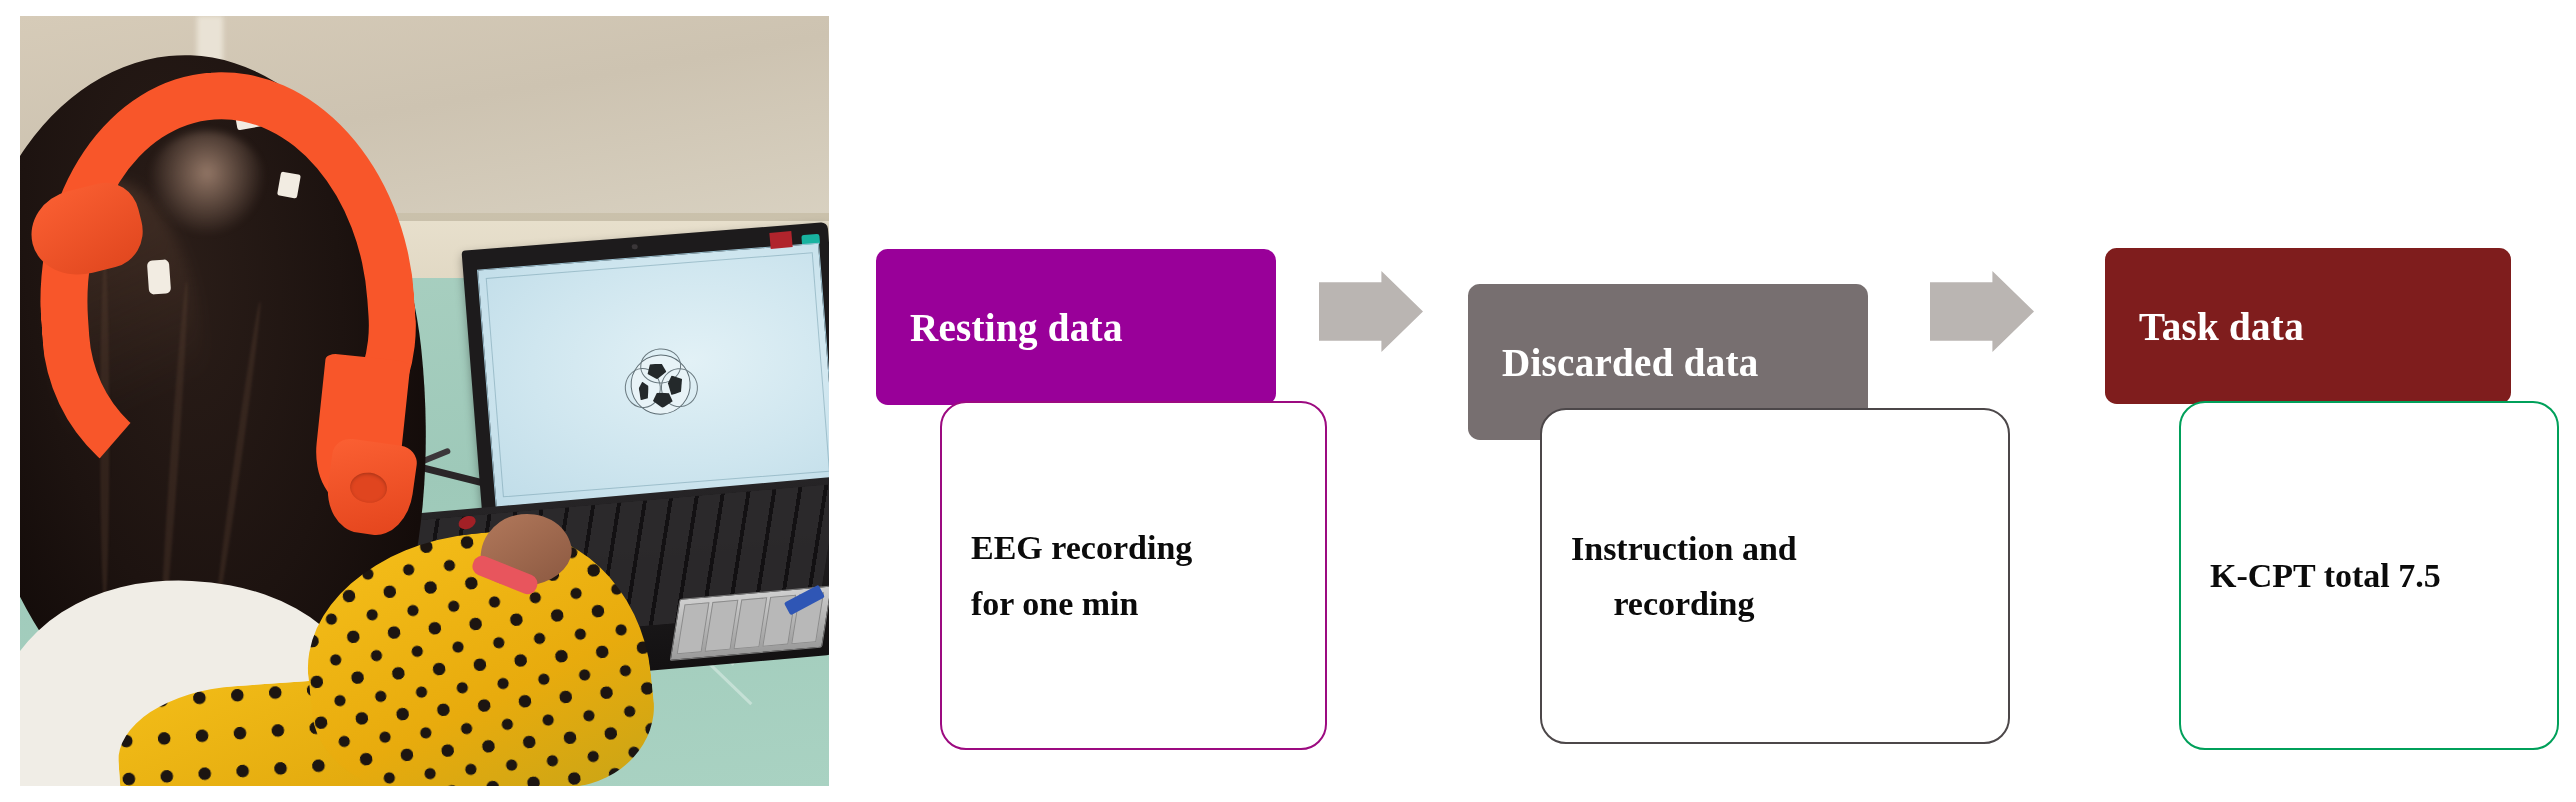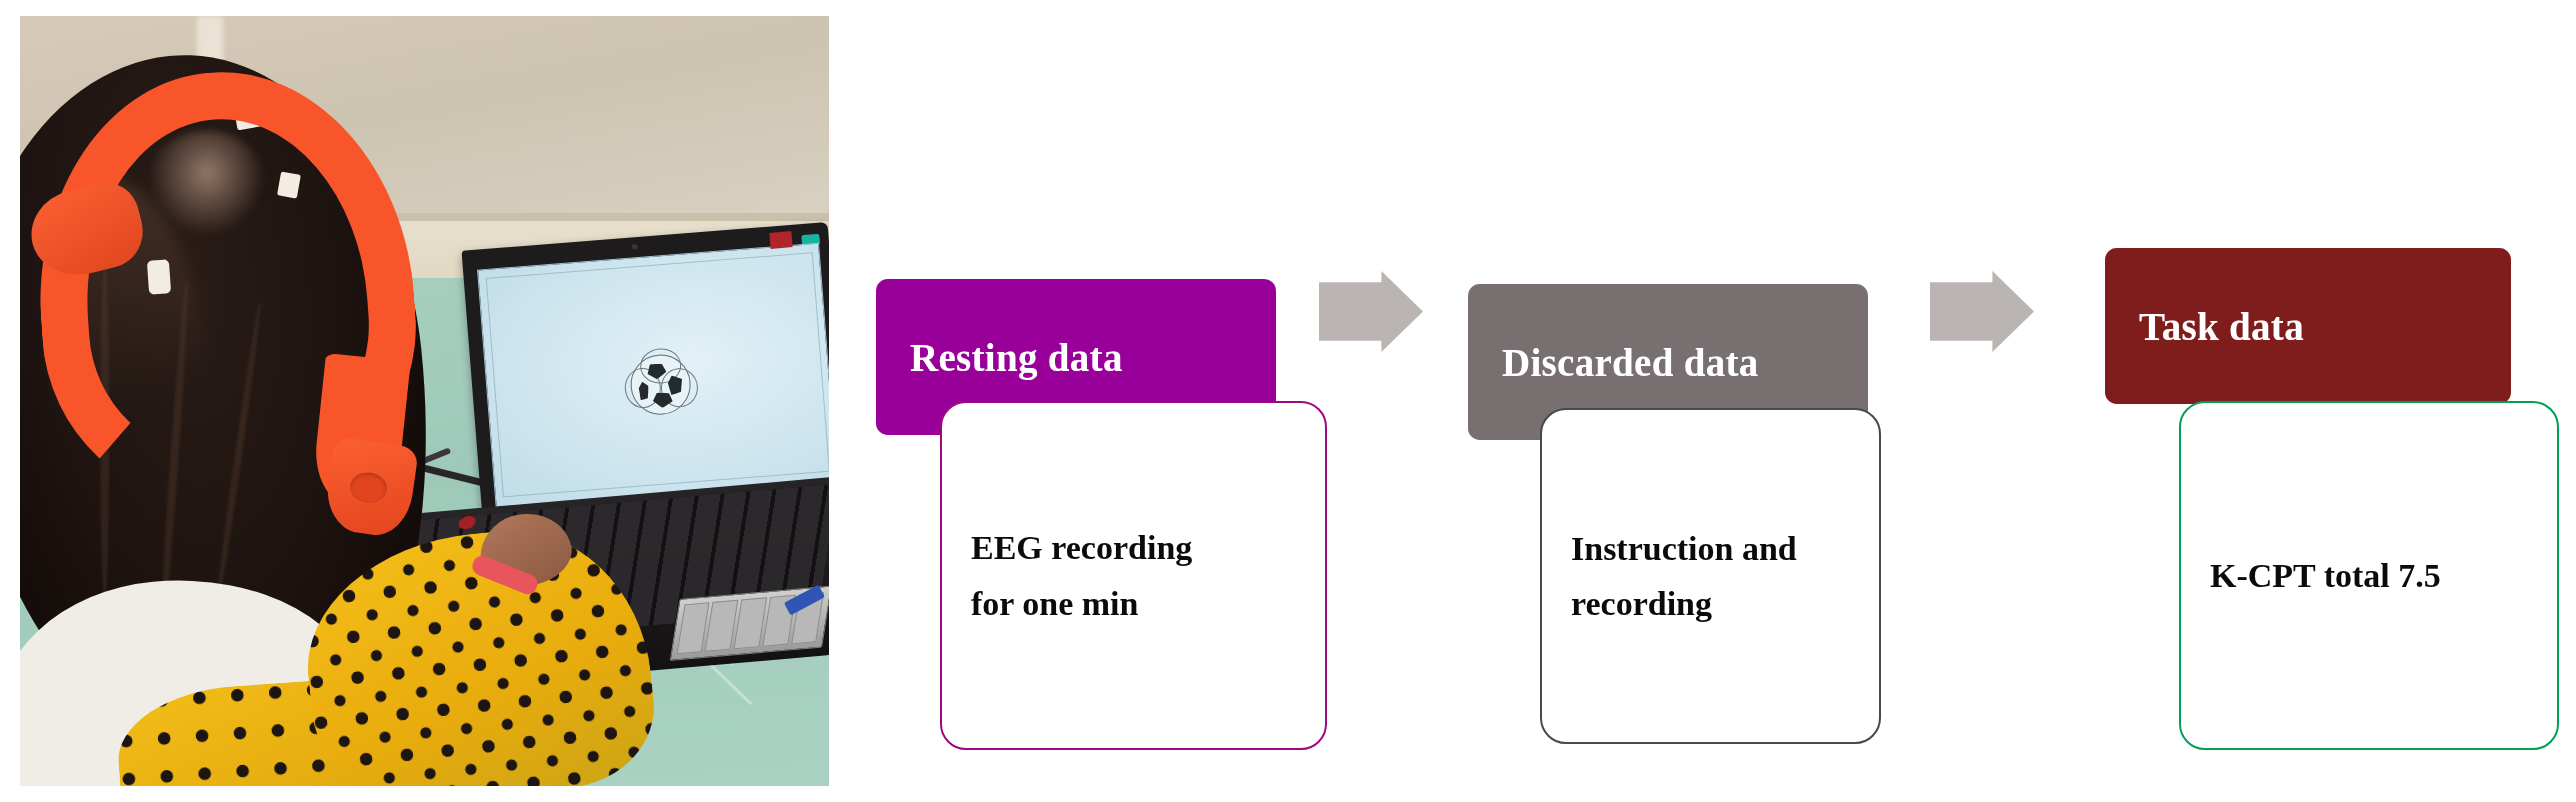--- a/index.html
+++ b/index.html
@@ -392,26 +392,26 @@
   }
   .stage-body-text {
     font-size: 34px;
     font-weight: bold;
     color: #0b0b0b;
     line-height: 1.62;
     padding: 0 29px;
   }
 
   
-  #stage-1 .stage-header { left: 876px; top: 249px; width: 400px; height: 156px; background: #990099; margin-top: 30px; }
+  #stage-1 .stage-header { left: 876px; top: 249px; width: 400px; height: 156px; background: #990099; }
   #stage-1 .stage-body   { left: 940px; top: 401px; width: 387px; height: 349px; border-color: #9c0a80; }
 
   
   #stage-2 .stage-header { left: 1468px; top: 254px; width: 400px; height: 156px; background: #776f70; margin-top: 30px; }
-  #stage-2 .stage-body   { left: 1540px; top: 408px; width: 341px; height: 336px; border-color: #4c4749; }
+  #stage-2 .stage-body   { left: 1540px; top: 408px; width: 470px; height: 336px; border-color: #4c4749; text-align: center; }
 
   
   #stage-3 .stage-header { left: 2105px; top: 248px; width: 406px; height: 156px; background: #7f1d1d; }
   #stage-3 .stage-body   { left: 2179px; top: 401px; width: 380px; height: 349px; border-color: #00a05a; }
 
   
   .arrow {
     position: absolute;
     background: #bab5b2;
   }

